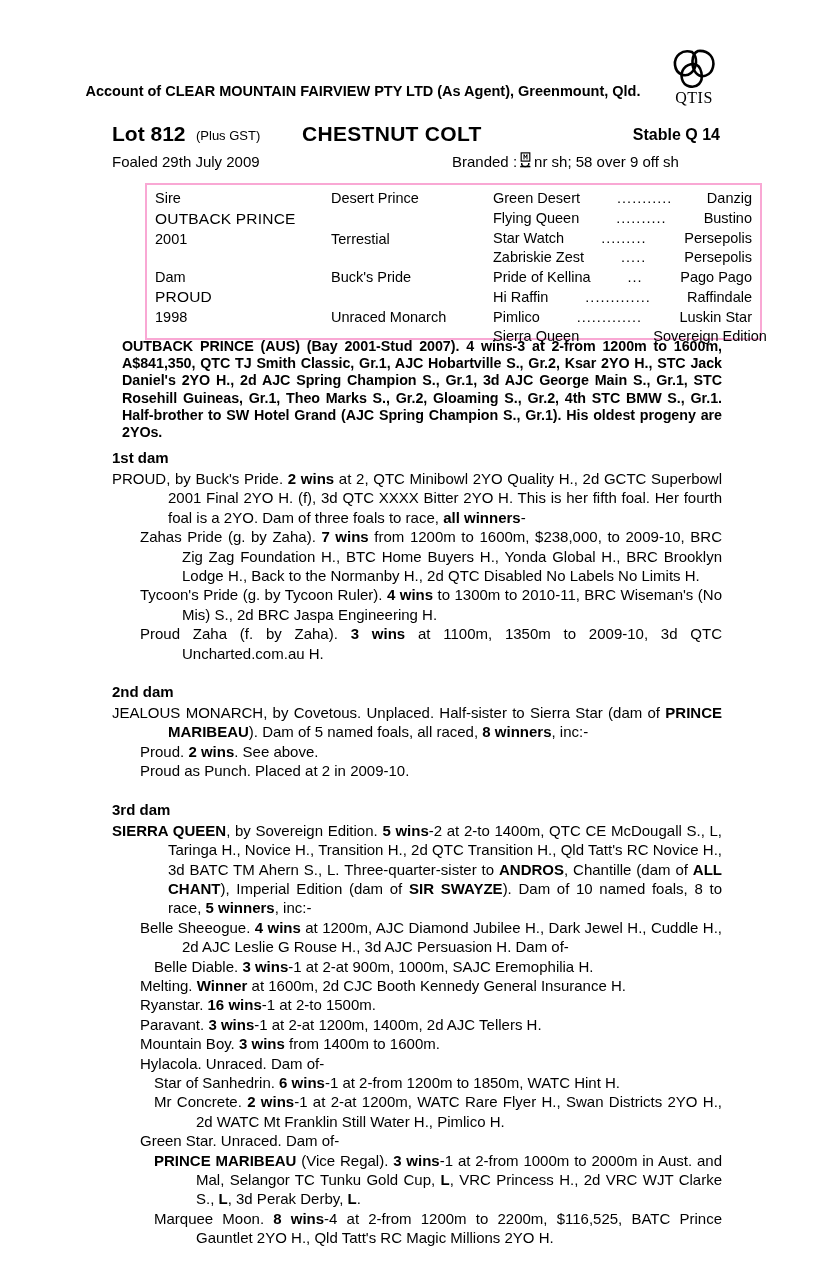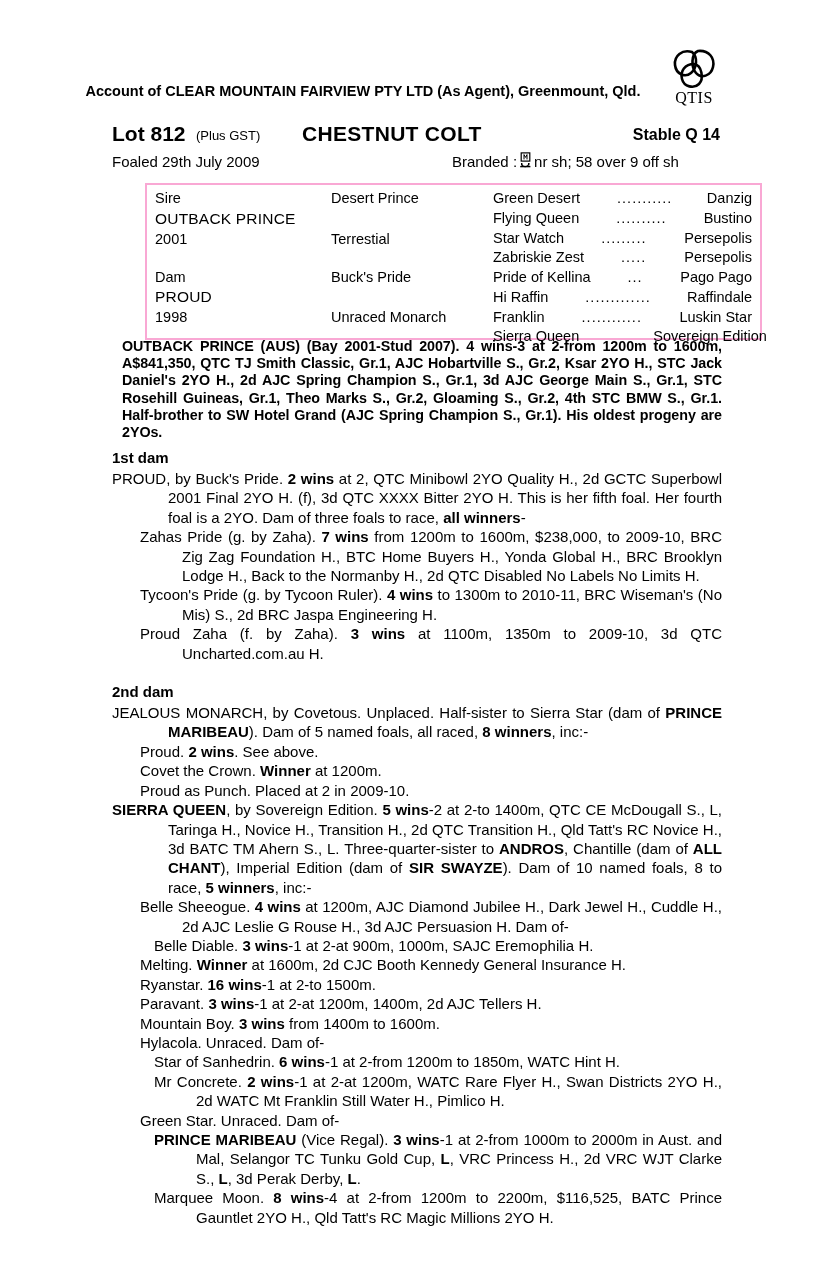--- a/index.html
+++ b/index.html
@@ -300,21 +300,21 @@
         </div>
       <div class="ped-line c3" style="top:103px;">
           <span class="leader">
             <span class="lname">Hi Raffin</span>
             <span class="ldots">..................................................</span>
             <span class="lsire">Raffindale</span>
           </span>
         </div>
       <div class="ped-line c3" style="top:123px;">
           <span class="leader">
-            <span class="lname">Franklin</span>
+            <span class="lname">Pimlico</span>
             <span class="ldots">..................................................</span>
             <span class="lsire">Luskin Star</span>
           </span>
         </div>
       <div class="ped-line c3" style="top:142px; height:18px; line-height:18px;">
           <span class="leader">
             <span class="lname">Sierra Queen</span>
             <span class="ldots">..................................................</span>
             <span class="lsire">Sovereign Edition</span>
           </span>
@@ -326,22 +326,22 @@
 
   <div class="body-block" id="dam-blocks" style="top:448px;">
       <div class="dam-head">1st dam</div>
       <div class="entry lvl0 hang">PROUD, by Buck's Pride. <b>2 wins</b> at 2, QTC Minibowl 2YO Quality H., 2d GCTC Superbowl 2001 Final 2YO H. (f), 3d QTC XXXX Bitter 2YO H. This is her fifth foal. Her fourth foal is a 2YO. Dam of three foals to race, <b>all winners</b>-</div>
       <div class="entry lvl1 hang">Zahas Pride (g. by Zaha). <b>7 wins</b> from 1200m to 1600m, $238,000, to 2009-10, BRC Zig Zag Foundation H., BTC Home Buyers H., Yonda Global H., BRC Brooklyn Lodge H., Back to the Normanby H., 2d QTC Disabled No Labels No Limits H.</div>
       <div class="entry lvl1 hang">Tycoon's Pride (g. by Tycoon Ruler). <b>4 wins</b> to 1300m to 2010-11, BRC Wiseman's (No Mis) S., 2d BRC Jaspa Engineering H.</div>
       <div class="entry lvl1 hang">Proud Zaha (f. by Zaha). <b>3 wins</b> at 1100m, 1350m to 2009-10, 3d QTC Uncharted.com.au H.</div>
       <div class="dam-head" style="margin-top: 19px;">2nd dam</div>
       <div class="entry lvl0 hang">JEALOUS MONARCH, by Covetous. Unplaced. Half-sister to Sierra Star (dam of <b>PRINCE MARIBEAU</b>). Dam of 5 named foals, all raced, <b>8 winners</b>, inc:-</div>
       <div class="entry lvl1 hang">Proud. <b>2 wins</b>. See above.</div>
-      <div class="entry lvl1 hang">Covet the Crown. <b>Winner</b> at 1200m.</div>
       <div class="entry lvl1 hang">Proud as Punch. Placed at 2 in 2009-10.</div>
+      <div class="dam-head" style="margin-top: 19px;">3rd dam</div>
       <div class="entry lvl0 hang"><b>SIERRA QUEEN</b>, by Sovereign Edition. <b>5 wins</b>-2 at 2-to 1400m, QTC CE McDougall S., L, Taringa H., Novice H., Transition H., 2d QTC Transition H., Qld Tatt's RC Novice H., 3d BATC TM Ahern S., L. Three-quarter-sister to <b>ANDROS</b>, Chantille (dam of <b>ALL CHANT</b>), Imperial Edition (dam of <b>SIR SWAYZE</b>). Dam of 10 named foals, 8 to race, <b>5 winners</b>, inc:-</div>
       <div class="entry lvl1 hang">Belle Sheeogue. <b>4 wins</b> at 1200m, AJC Diamond Jubilee H., Dark Jewel H., Cuddle H., 2d AJC Leslie G Rouse H., 3d AJC Persuasion H. Dam of-</div>
       <div class="entry lvl2 hang">Belle Diable. <b>3 wins</b>-1 at 2-at 900m, 1000m, SAJC Eremophilia H.</div>
       <div class="entry lvl1 hang">Melting. <b>Winner</b> at 1600m, 2d CJC Booth Kennedy General Insurance H.</div>
       <div class="entry lvl1 hang">Ryanstar. <b>16 wins</b>-1 at 2-to 1500m.</div>
       <div class="entry lvl1 hang">Paravant. <b>3 wins</b>-1 at 2-at 1200m, 1400m, 2d AJC Tellers H.</div>
       <div class="entry lvl1 hang">Mountain Boy. <b>3 wins</b> from 1400m to 1600m.</div>
       <div class="entry lvl1 hang">Hylacola. Unraced. Dam of-</div>
       <div class="entry lvl2 hang">Star of Sanhedrin. <b>6 wins</b>-1 at 2-from 1200m to 1850m, WATC Hint H.</div>
       <div class="entry lvl2 hang">Mr Concrete. <b>2 wins</b>-1 at 2-at 1200m, WATC Rare Flyer H., Swan Districts 2YO H., 2d WATC Mt Franklin Still Water H., Pimlico H.</div>

